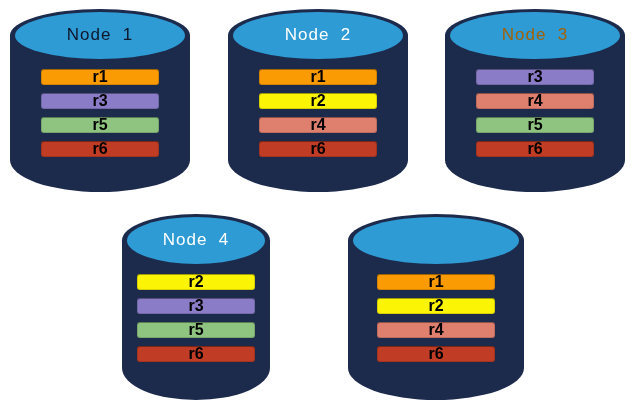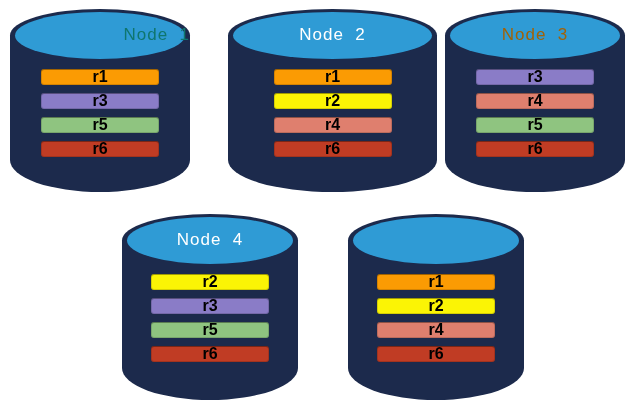--- a/index.html
+++ b/index.html
@@ -5,23 +5,23 @@
   html,body{margin:0;padding:0;background:#ffffff;}
   .canvas{
     position:relative;
     width:636px;height:408px;
     background:#ffffff;
     font-family:"Liberation Sans", sans-serif;
     overflow:hidden;
   }
   .cyl{position:absolute;}
   .n1{left:10px;top:9px;width:180px;height:183px;}
-  .n2{left:228px;top:9px;width:180px;height:183px;padding-left:29px;}
+  .n2{left:228px;top:9px;width:180px;height:183px;}
   .n3{left:445px;top:9px;width:180px;height:183px;}
-  .n4{left:122px;top:214px;width:176px;height:186px;}
+  .n4{left:122px;top:214px;width:148px;height:186px;}
   .n5{left:348px;top:214px;width:176px;height:186px;}
 
   .shell-top{
     position:absolute;top:0;left:0;right:0;height:53px;
     border-radius:50%;
   }
   .shell-body{
     position:absolute;top:26px;left:0;right:0;bottom:0;
     border-radius:0 0 50% 50% / 0 0 32px 32px;
   }
@@ -51,21 +51,21 @@
 </style>
 </head>
 <body>
 
 <div class="canvas">
 
   <div class="cyl n1">
     <div class="shell-top" style="background: rgb(28, 42, 76);"></div>
     <div class="shell-body" style="background: rgb(28, 42, 76);"></div>
     <div class="top-face" style="background: rgb(47, 155, 213);"></div>
-    <div class="node-title" style="color: #0f766e; text-align: right;">Node  1</div>
+    <div class="node-title" style="color: #0f172a;">Node  1</div>
     <div class="bars">
       <div class="bar" style="background: rgb(251, 155, 3); color: rgb(0, 0, 0);">r1</div>
       <div class="bar" style="background: rgb(138, 124, 199); color: rgb(0, 0, 0);">r3</div>
       <div class="bar" style="background: rgb(143, 196, 128); color: rgb(0, 0, 0);">r5</div>
       <div class="bar" style="background: rgb(192, 60, 36); color: rgb(0, 0, 0);">r6</div>
     </div>
   </div>
 
   <div class="cyl n2">
     <div class="shell-top" style="background: rgb(28, 42, 76);"></div>

